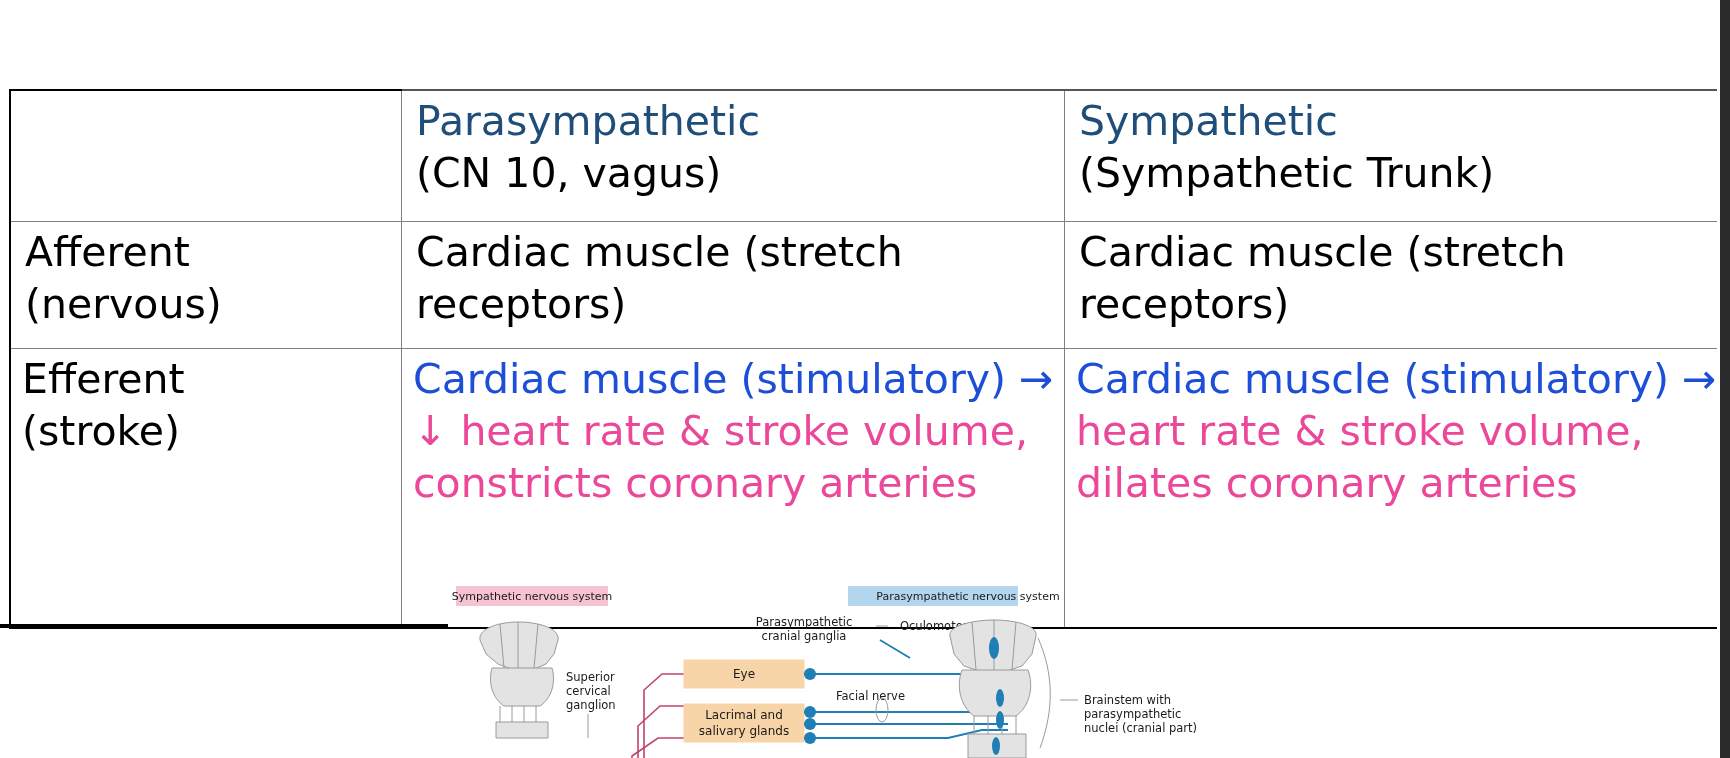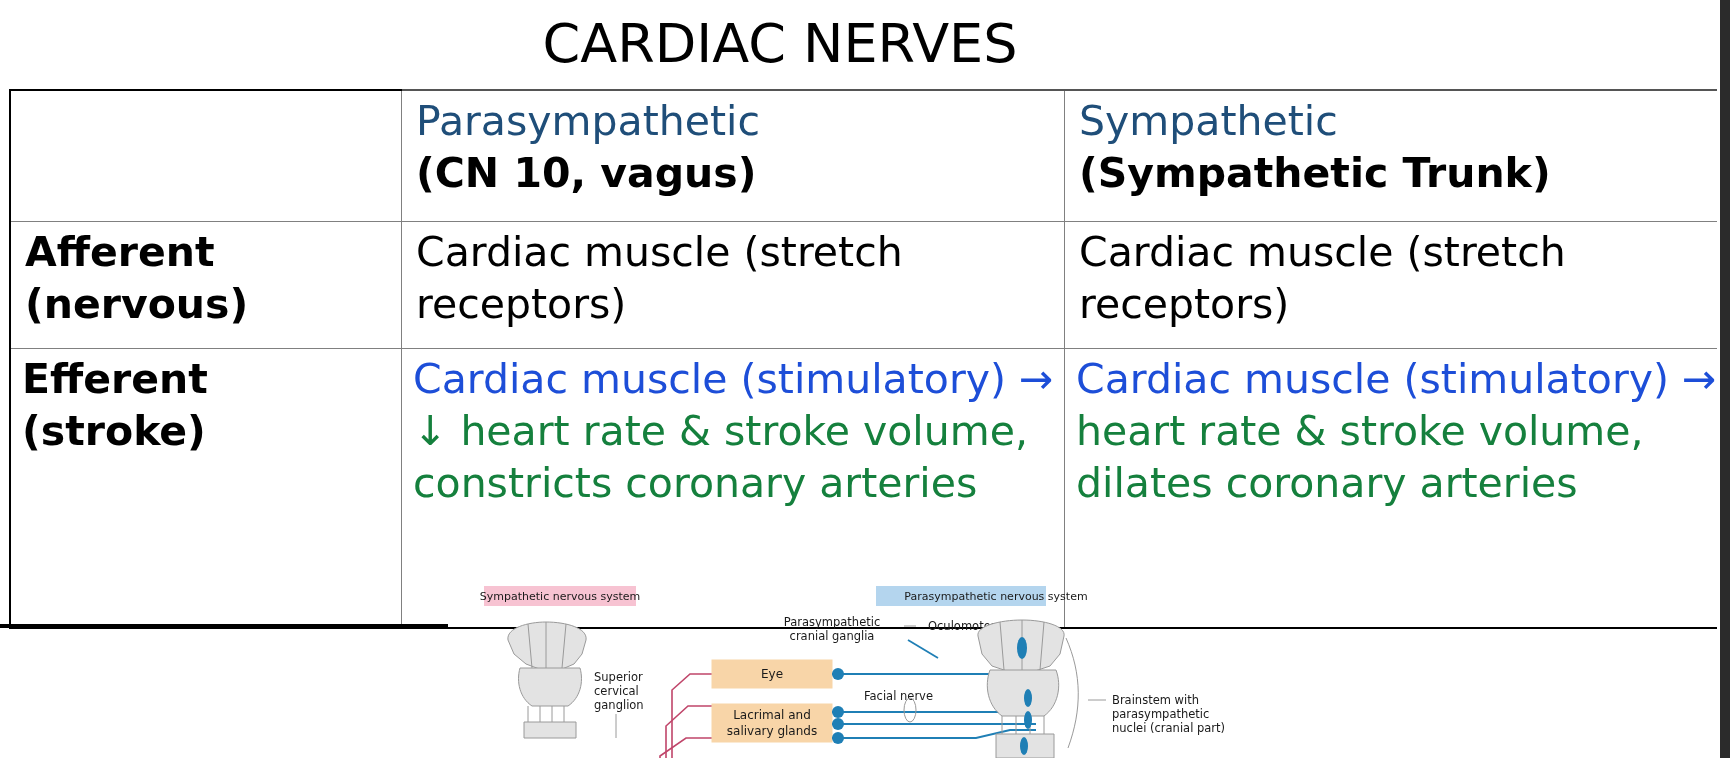--- a/index.html
+++ b/index.html
@@ -90,23 +90,22 @@
   #nerve-table td.col-para { border-left: 1px solid #000000; }
   #nerve-table td.col-symp { border-left: 1px solid #000000; }
 
   .blue-head {
     color: #1F4E79;
     display: block;
   }
   .blk {
     color: #000000;
     display: block;
-    font-weight: bold;
-  }
-  .blue-run { color: #15803d; }
+  }
+  .blue-run { color: #ec4899; }
   .arrow-blk { color: #1d4ed8; }
 
   
   td.efferent-cell {
     position: relative;
     line-height: 52px;
   }
 
   
   #left-rule {
@@ -114,35 +113,34 @@
     left: 0px;
     top: 624px;
     width: 448px;
     height: 4px;
     background: #000000;
   }
 
   
   #diagram {
     position: absolute;
-    left: 476px;
+    left: 448px;
     top: 578px;
     width: 810px;
     height: 180px;
     overflow: hidden;
     background: transparent;
   }
   #diagram svg { display: block; }
 </style>
 </head>
 <body>
 
 <div id="slide">
 
-  <div id="slide-title">CARDIAC NERVES</div>
 
   <table id="nerve-table">
     <tbody>
       <tr class="row-header">
         <td class="col-label"></td>
         <td class="col-para">
           <span class="blue-head">Parasympathetic</span>
           <span class="blk">(CN 10, vagus)</span>
         </td>
         <td class="col-symp">

